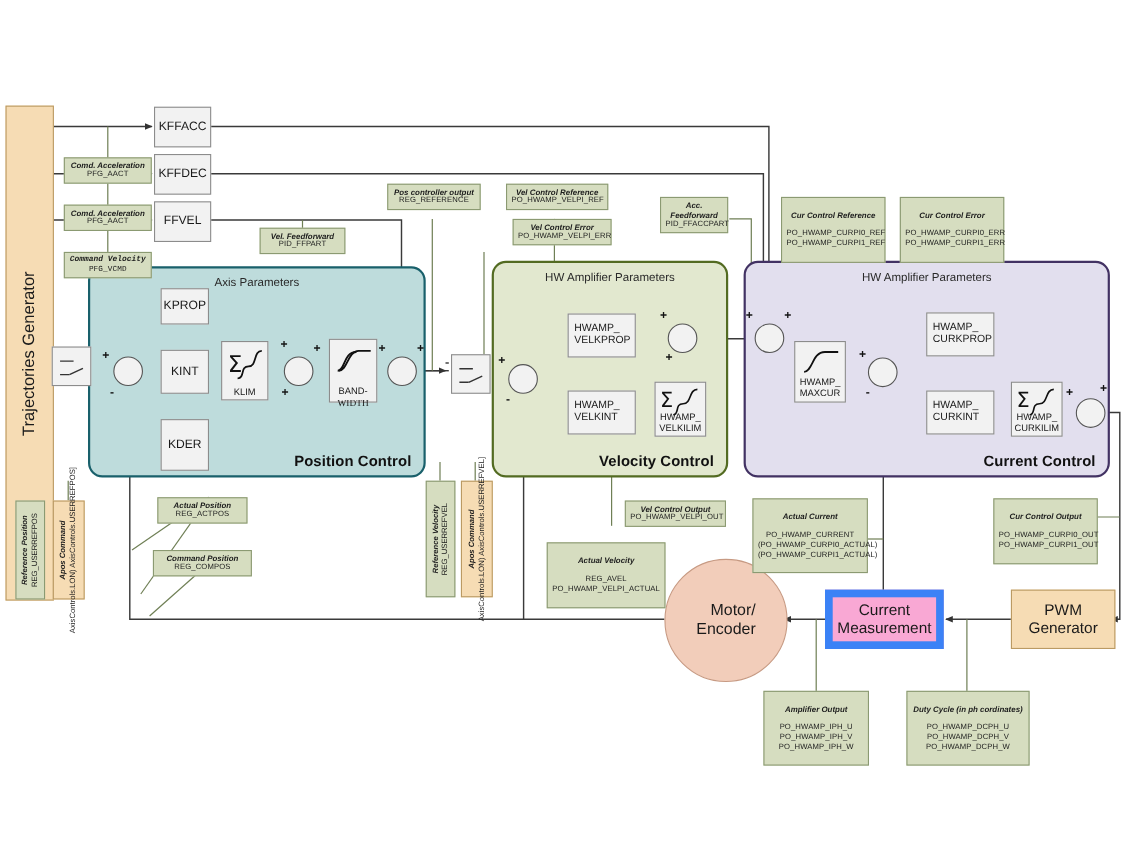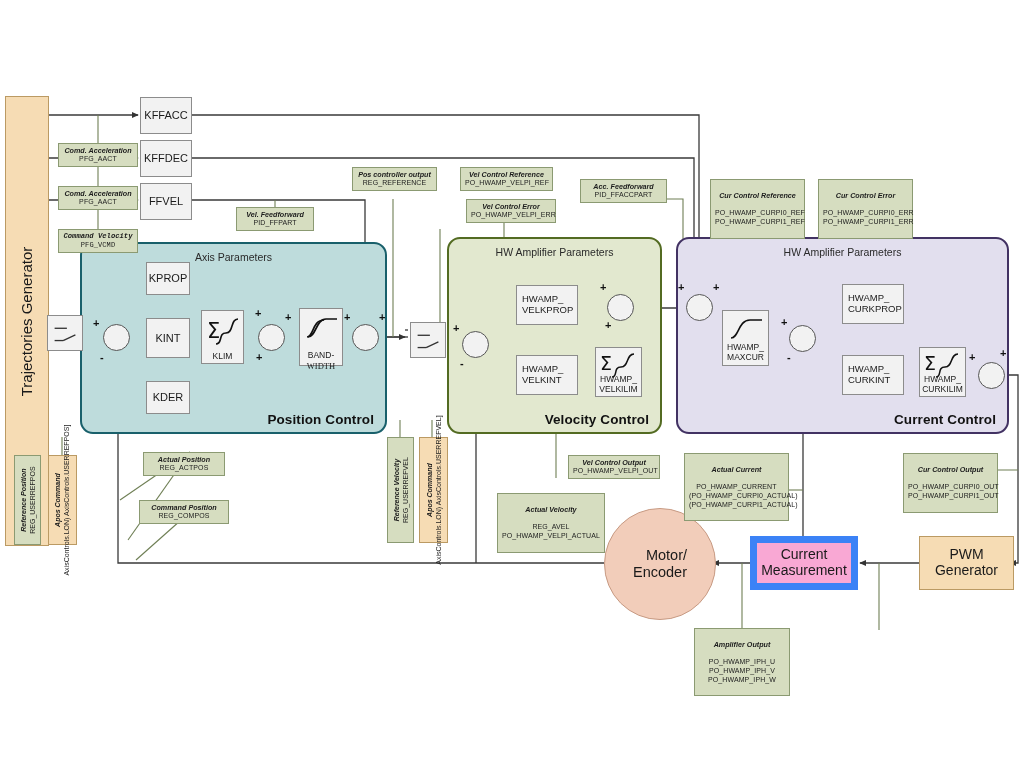--- a/index.html
+++ b/index.html
@@ -225,21 +225,21 @@
   <div class="box blk" style="left:410px;top:322px;width:36px;height:36px;">
     <svg width="36" height="36" viewBox="0 0 36 36">
       <line x1="7" y1="13" x2="20" y2="13" stroke="#333" stroke-width="1.4"></line>
       <line x1="7" y1="26" x2="16" y2="26" stroke="#333" stroke-width="1.4"></line>
       <line x1="16" y1="26" x2="29" y2="20" stroke="#333" stroke-width="1.4"></line>
     </svg>
   </div>
 
   <div class="box blk" style="left:146px;top:262px;width:44px;height:33px;">KPROP</div>
   <div class="box blk" style="left:146px;top:318px;width:44px;height:40px;">KINT</div>
-  <div class="box blk" style="left:146px;top:381px;width:44px;height:33px;">KDER</div>
+  <div class="box blk" style="left:146px;top:381px;width:44px;height:47px;">KDER</div>
 
   <div class="glyph" style="left:201px;top:310px;width:43px;height:54px;">
     <svg width="43" height="54" viewBox="0 0 43 54">
       <text x="5" y="27" font-size="21" font-family="'DejaVu Sans',sans-serif" fill="#111">Σ</text>
       <path d="M34,10 C26,10 30,24 22,24 C14,24 19,35 12,35" transform="translate(2,-2)" stroke="#111" stroke-width="1.6" fill="none"></path>
     </svg>
     <div class="gname">KLIM</div>
   </div>
 
   <div class="glyph" style="left:299px;top:308px;width:44px;height:58px;">
@@ -377,21 +377,21 @@
     <span>REG_REFERENCE</span>
   </div>
   <div class="tag" style="left:460px;top:167px;width:93px;">
     <b>Vel Control Reference</b>
     <span>PO_HWAMP_VELPI_REF</span>
   </div>
   <div class="tag" style="left:466px;top:199px;width:90px;">
     <b>Vel Control Error</b>
     <span>PO_HWAMP_VELPI_ERR</span>
   </div>
-  <div class="tag" style="left:580px;top:179px;width:87px;">
+  <div class="tag" style="left:600px;top:179px;width:62px;">
     <b>Acc. Feedforward</b>
     <span>PID_FFACCPART</span>
   </div>
   <div class="tag" style="left:818px;top:179px;width:95px;white-space:pre-line;">
     <b>Cur Control Error</b>
     <span>PO_HWAMP_CURPI0_ERR
 PO_HWAMP_CURPI1_ERR</span>
   </div>
   <div class="tag" style="left:710px;top:179px;width:95px;white-space:pre-line;">
     <b>Cur Control Reference</b>
@@ -424,20 +424,26 @@
   <div class="tag" style="left:903px;top:453px;width:95px;white-space:pre-line;">
     <b>Cur Control Output</b>
     <span>PO_HWAMP_CURPI0_OUT
 PO_HWAMP_CURPI1_OUT</span>
   </div>
   <div class="tag" style="left:694px;top:628px;width:96px;white-space:pre-line;text-align:center;">
     <b>Amplifier Output</b>
     <span>PO_HWAMP_IPH_U
 PO_HWAMP_IPH_V
 PO_HWAMP_IPH_W</span>
+  </div>
+  <div class="tag" style="left:824px;top:628px;width:112px;white-space:pre-line;">
+    <b>Duty Cycle (in ph cordinates)</b>
+    <span>PO_HWAMP_DCPH_U
+PO_HWAMP_DCPH_V
+PO_HWAMP_DCPH_W</span>
   </div>
 
   <div class="vtag" style="left:14px;top:455px;width:27px;height:90px;">
     <div class="inner">
       <b>Reference Position</b>
       <span>REG_USERREFPOS</span>
     </div>
   </div>
   <div class="vtag o" style="left:48px;top:455px;width:29px;height:90px;">
     <div class="inner">

